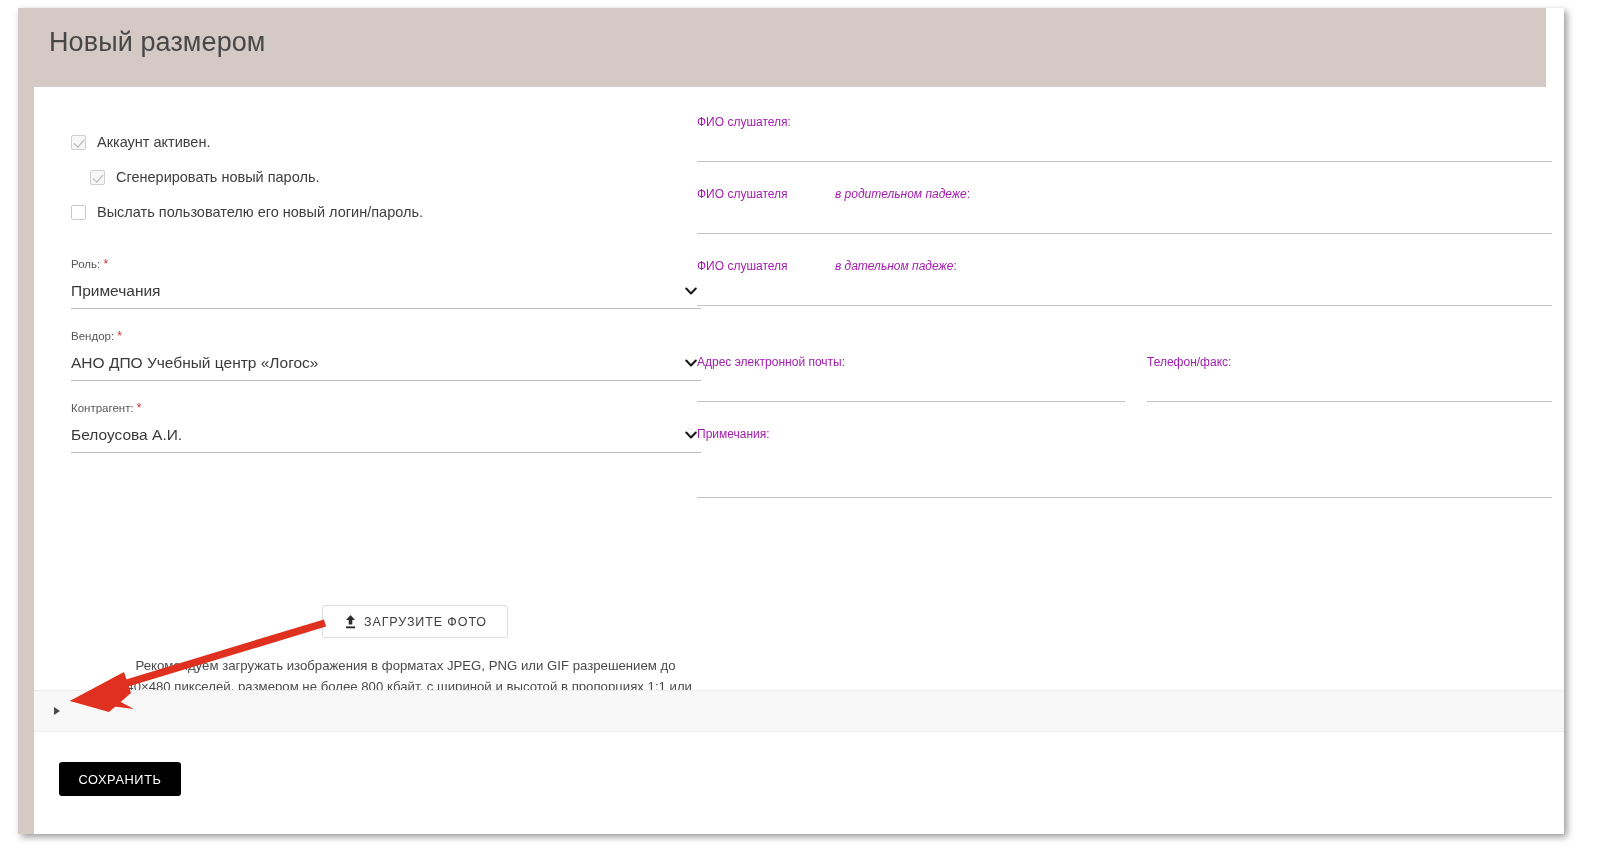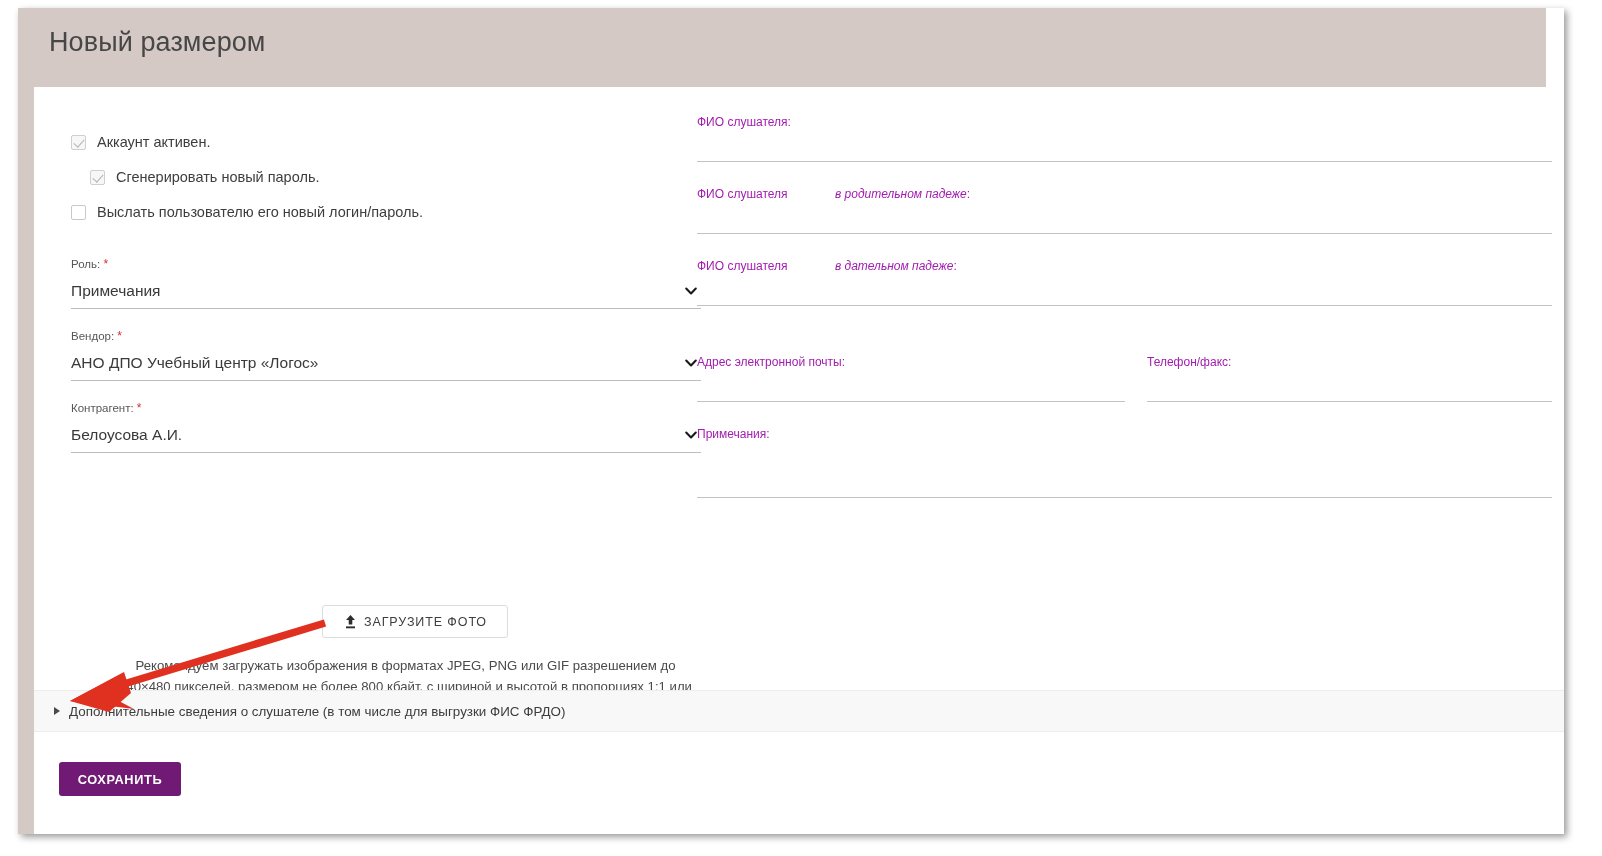--- a/index.html
+++ b/index.html
@@ -234,26 +234,26 @@
     white-space: nowrap;
   }
 
   
   #save-button {
     position: absolute;
     left: 25px;
     top: 675px;
     width: 122px;
     height: 34px;
-    background: #701a75;
+    background: #000000;
     border: none;
     border-radius: 3px;
     color: #ffffff;
     font-size: 12.8px;
-    font-weight: 700;
+    font-weight: 400;
     letter-spacing: 0.6px;
     font-family: "Liberation Sans", sans-serif;
     cursor: pointer;
   }
 
   
   #annotation-arrow {
     position: absolute;
     left: 0; top: 0;
     width: 1602px;
@@ -391,21 +391,20 @@
       <div class="text-field" style="left:0px; top:340px; width:855px; height:72px;">
         <div class="tf-label">
           <span>Примечания:</span>
         </div>
         <div class="tf-line" style="height:57px;"></div>
       </div>
     </div>
 
     <div id="accordion-row">
       <span id="accordion-triangle"></span>
-      <span id="accordion-label">Дополнительные сведения о слушателе (в том числе для выгрузки ФИС ФРДО)</span>
     </div>
 
     <button id="save-button">СОХРАНИТЬ</button>
   </div>
 
   <svg id="annotation-arrow">
     <g>
       <line x1="325" y1="623" x2="104" y2="690" stroke="#e03020" stroke-width="7.5" stroke-linecap="butt"></line>
       <polygon points="70,701 123,673 117,700 134,709 " fill="#e03020"></polygon>
       <polygon points="70,701 124,672 131,693 109,712" fill="#e03020"></polygon>

